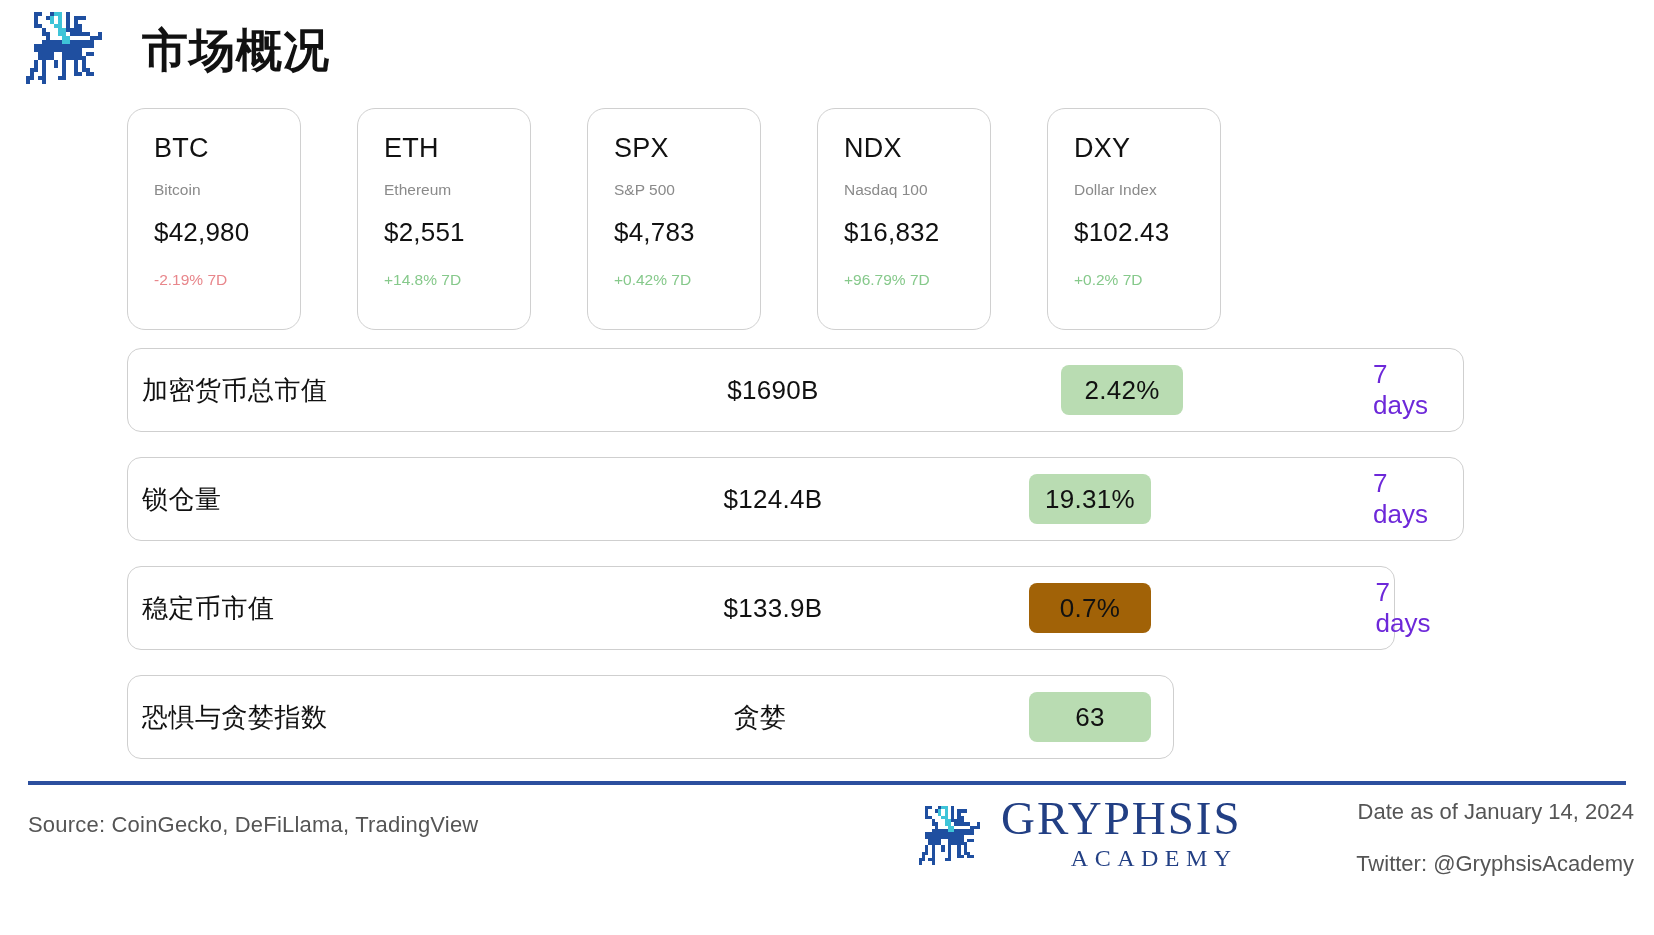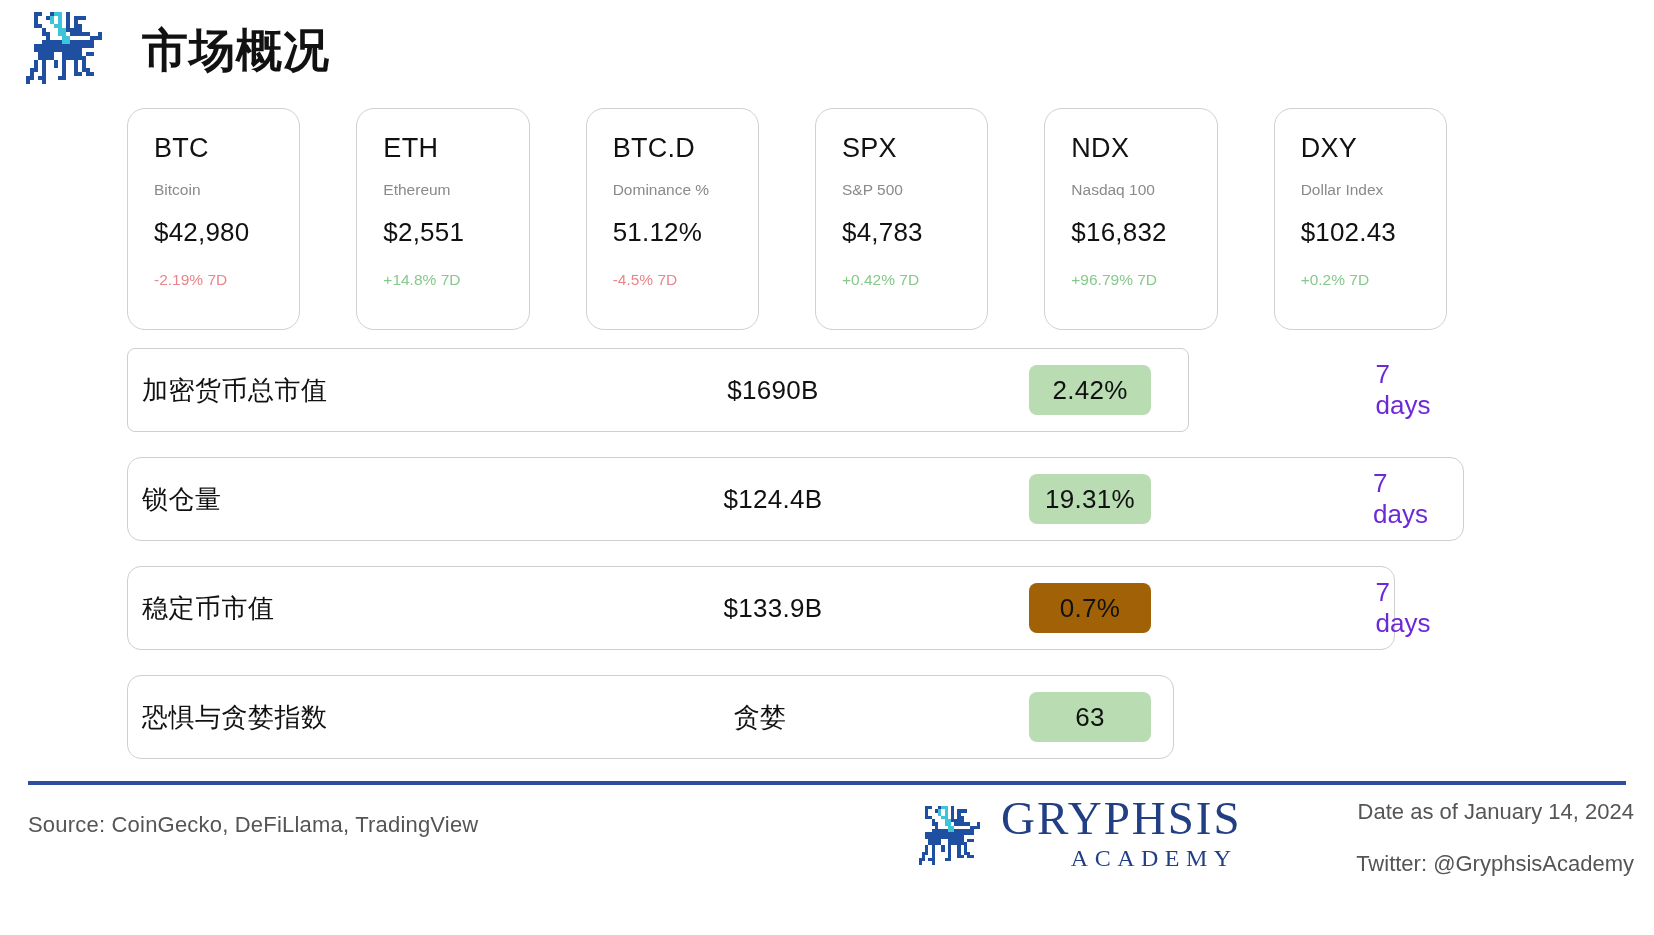--- a/index.html
+++ b/index.html
@@ -133,50 +133,44 @@
         <div class="card-price">$42,980</div>
         <div class="card-change down">-2.19% 7D</div>
       </div>
       <div class="card">
         <div class="card-symbol">ETH</div>
         <div class="card-name">Ethereum</div>
         <div class="card-price">$2,551</div>
         <div class="card-change up">+14.8% 7D</div>
       </div>
       <div class="card">
-        <div class="card-symbol">BTC.D</div>
-        <div class="card-name">Dominance %</div>
-        <div class="card-price">51.12%</div>
-        <div class="card-change down">-4.5% 7D</div>
-      </div>
-      <div class="card">
         <div class="card-symbol">SPX</div>
         <div class="card-name">S&amp;P 500</div>
         <div class="card-price">$4,783</div>
         <div class="card-change up">+0.42% 7D</div>
       </div>
       <div class="card">
         <div class="card-symbol">NDX</div>
         <div class="card-name">Nasdaq 100</div>
         <div class="card-price">$16,832</div>
         <div class="card-change up">+96.79% 7D</div>
       </div>
       <div class="card">
         <div class="card-symbol">DXY</div>
         <div class="card-name">Dollar Index</div>
         <div class="card-price">$102.43</div>
         <div class="card-change up">+0.2% 7D</div>
       </div>
     </div>
 
   <div class="rows" id="rows">
-      <div class="row" style="width: 1062px; border-radius: 8px;">
+      <div class="row" style="width: 1337px;">
         <div class="row-label">加密货币总市值</div>
         <div class="row-value" style="left:645px">$1690B</div>
-        <div class="row-badge badge-green" style="left:962px">2.42%</div>
+        <div class="row-badge badge-green" style="left:994px">2.42%</div>
         <div class="row-period" style="left:1275px">7 days</div>
       </div>
       <div class="row" style="width: 1337px;">
         <div class="row-label">锁仓量</div>
         <div class="row-value" style="left:645px">$124.4B</div>
         <div class="row-badge badge-green" style="left:962px">19.31%</div>
         <div class="row-period" style="left:1275px">7 days</div>
       </div>
       <div class="row" style="width: 1268px;">
         <div class="row-label">稳定币市值</div>

